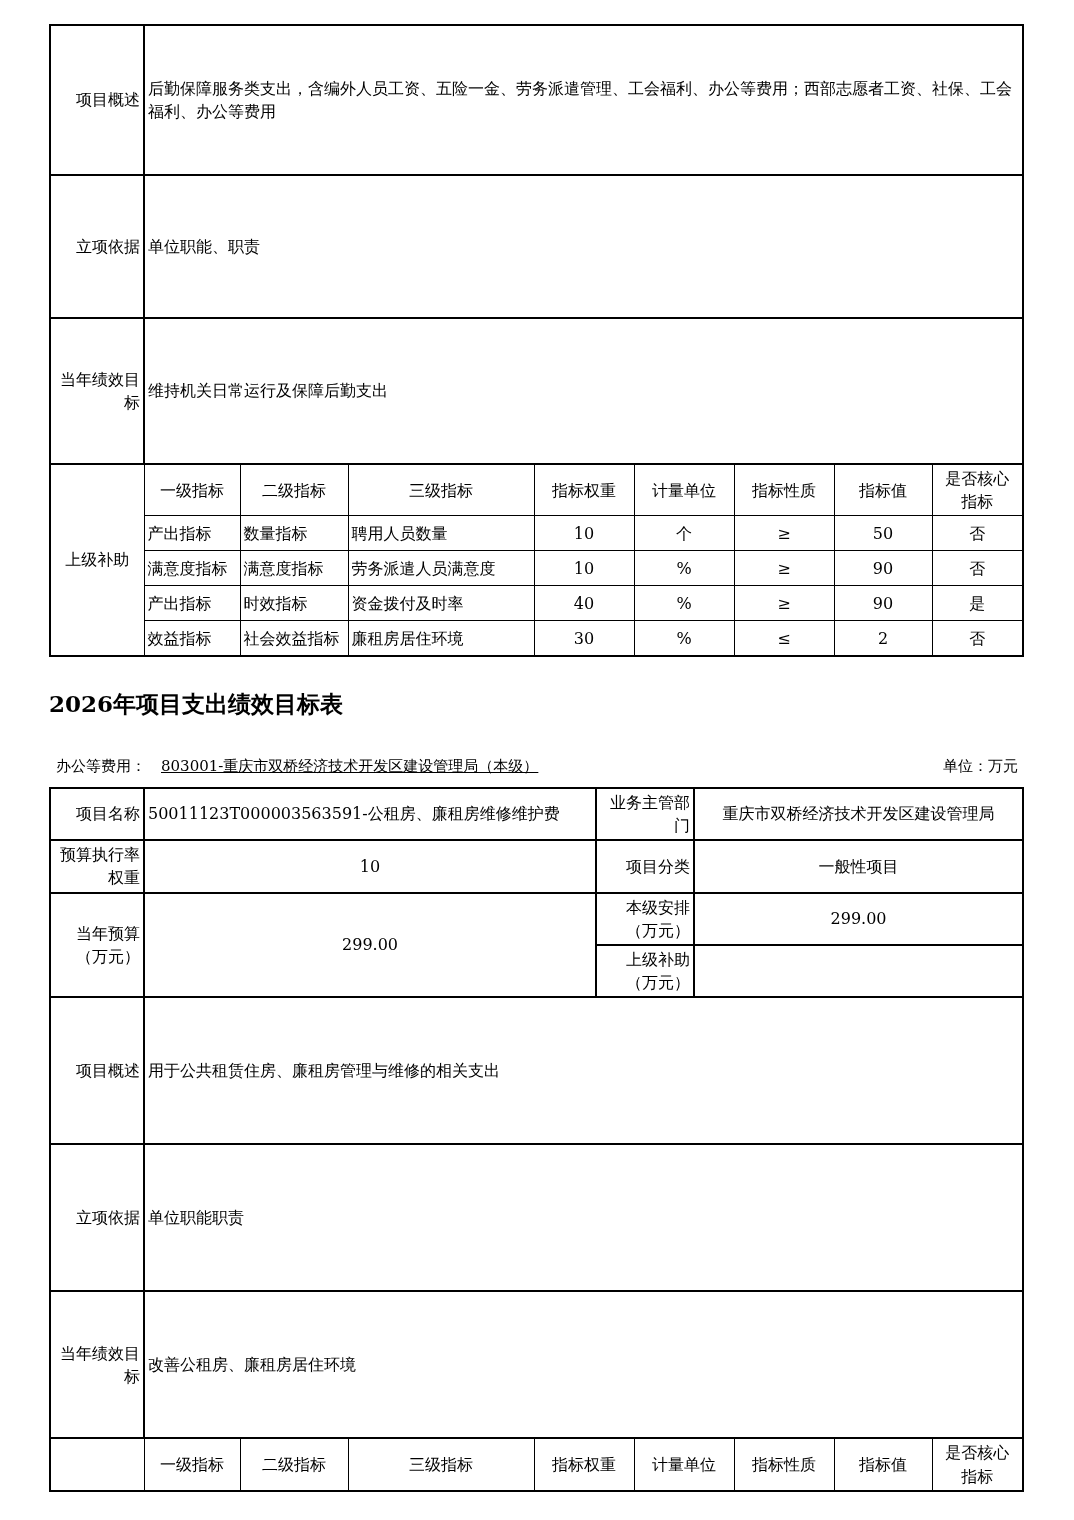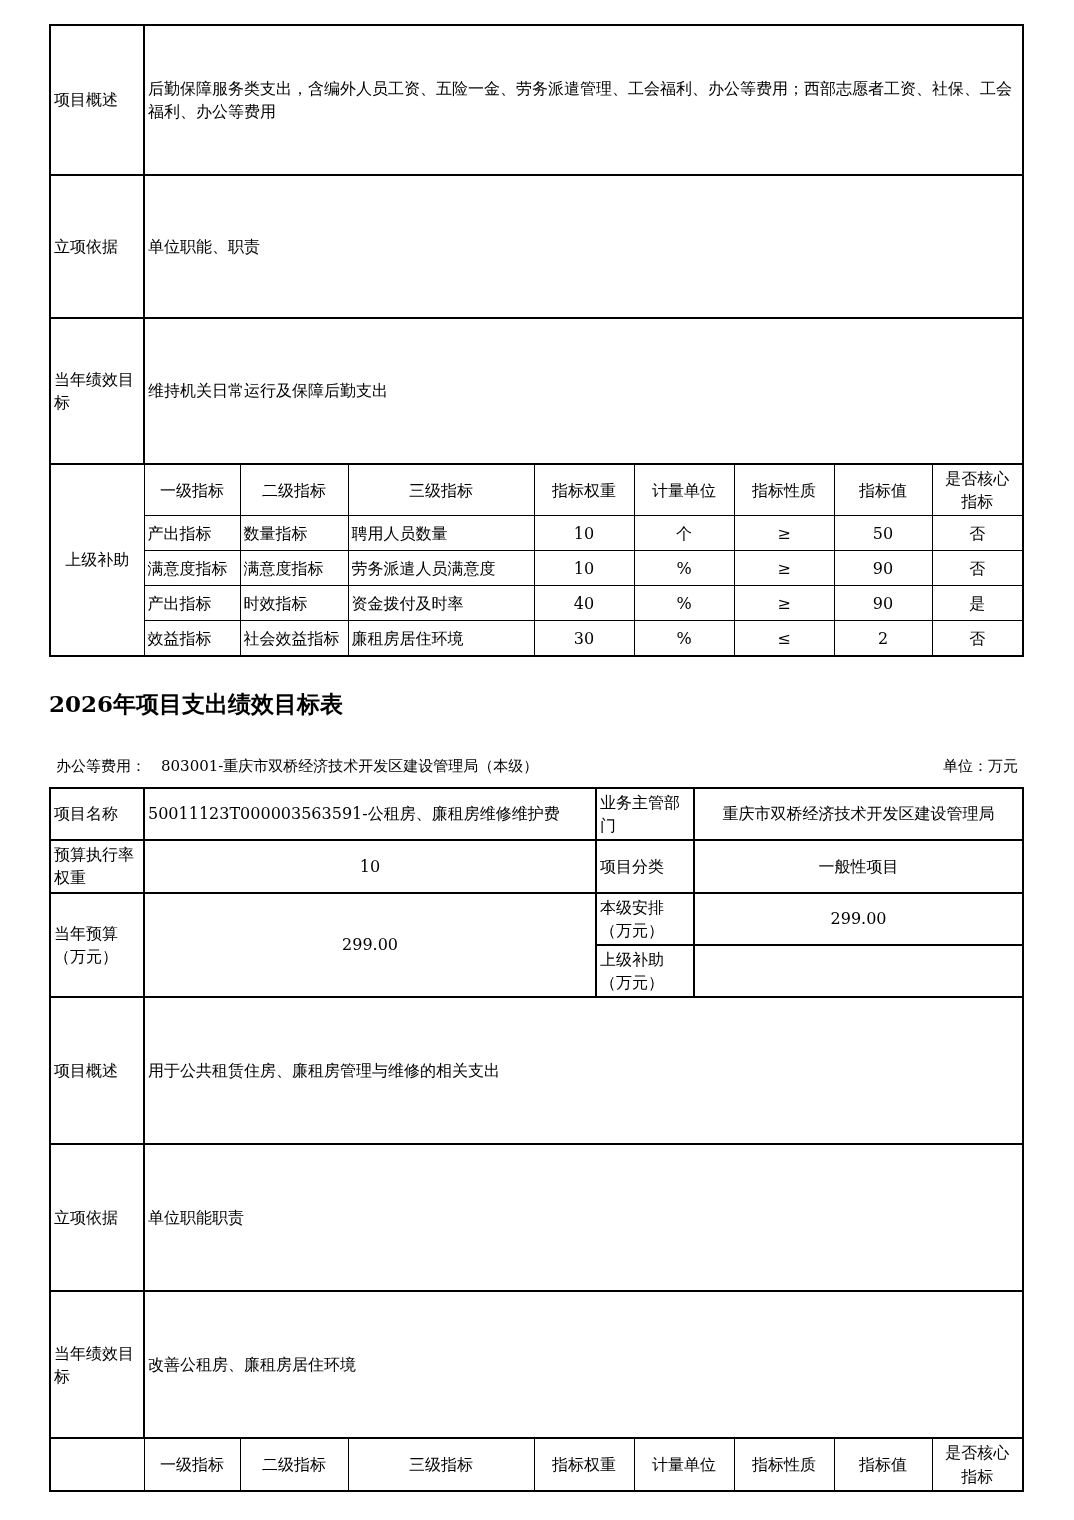--- a/index.html
+++ b/index.html
@@ -14,37 +14,37 @@
     border:2px solid #000;
   }
   td{
     border:1px solid #000;
     font-size:16px;line-height:1.45;
     white-space:pre-line;
     vertical-align:middle;
     padding:2px 3px;
     overflow:hidden;
   }
-  td.lbl{text-align:left;}
+  td.lbl{text-align:right;}
   td.vl{text-align:left;padding-right:8px;}
   td.vc{text-align:center;}
   tr.big td{border-width:2px;}
   tr.thick td{border-width:2px;}
   tr.hrow td{border-top-width:2px;text-align:center;}
   td.hc{text-align:center;}
   .title{
     width:975px;
     font-size:23px;font-weight:bold;
     margin:30px 0 0 0;line-height:34px;
   }
   .meta{
     width:975px;display:flex;justify-content:space-between;align-items:flex-end;
     font-size:15px;margin:36px 0 11px 0;padding:0 6px 0 7px;box-sizing:border-box;
   }
-  .meta-value{margin-left:15px;}
+  .meta-value{margin-left:15px;text-decoration:underline;}
 </style>
 </head>
 <body>
 
 <div class="page">
 
   <table class="grid">
     <colgroup>
       <col style="width:94px">
         <col style="width:96px">

